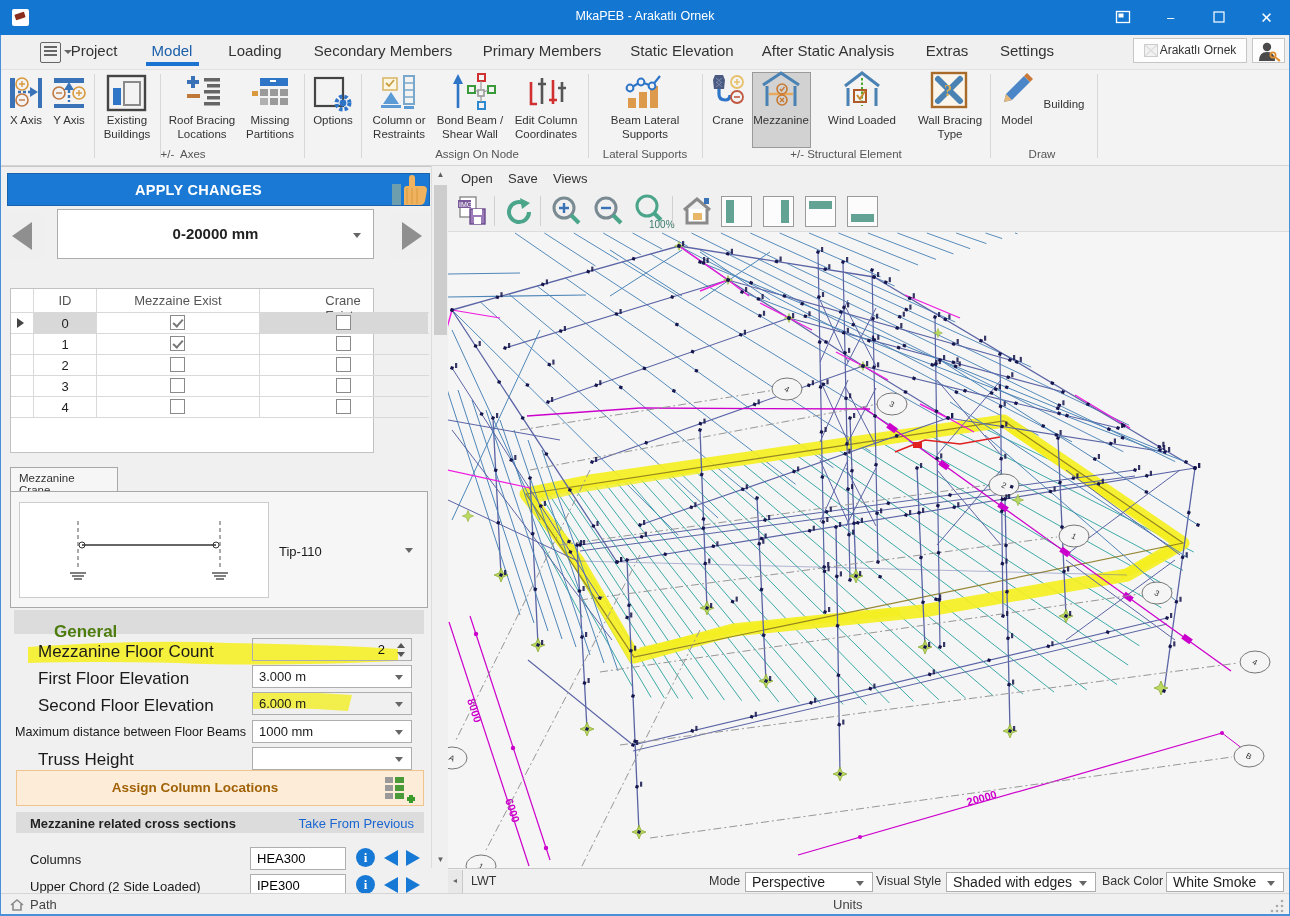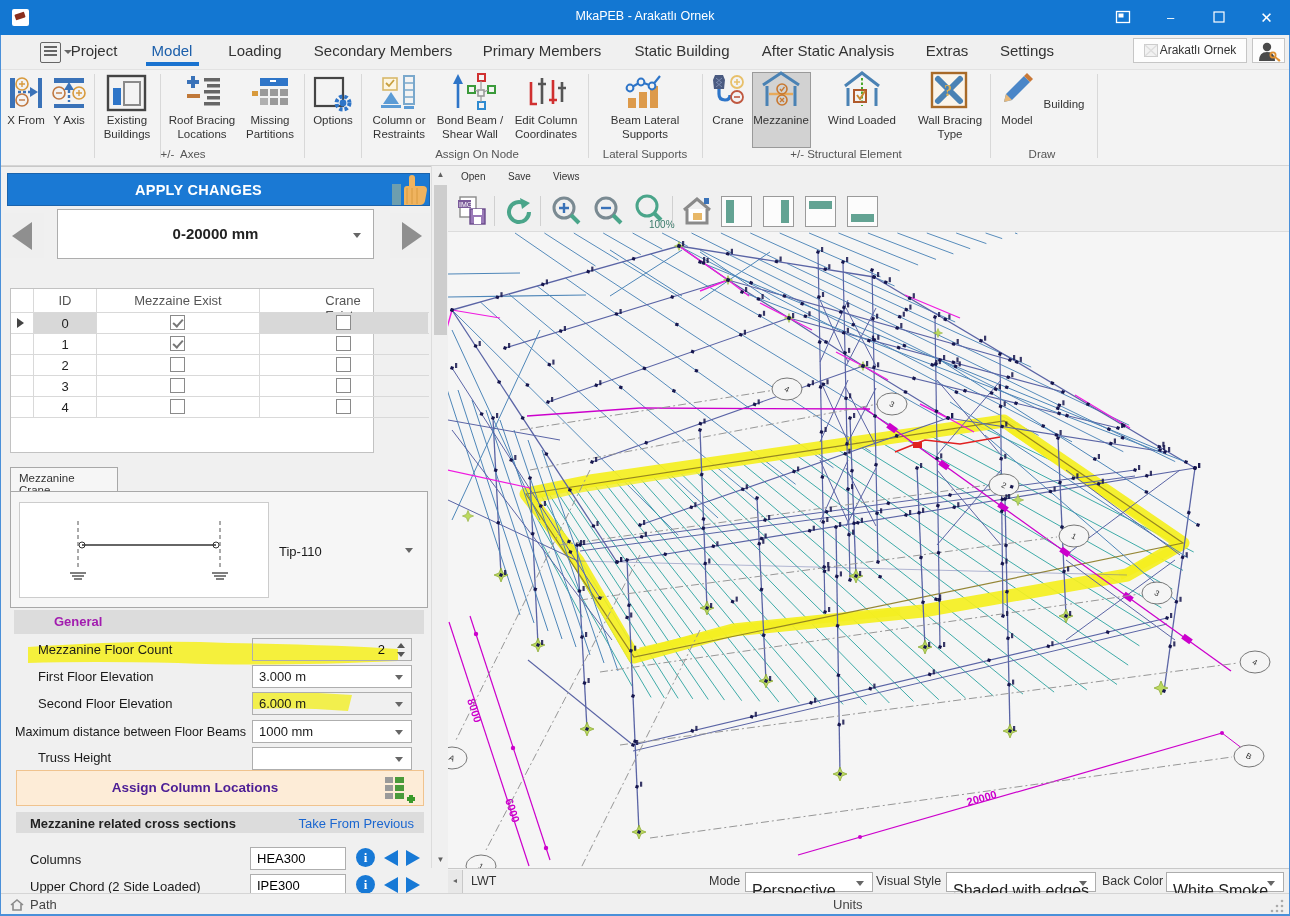--- a/index.html
+++ b/index.html
@@ -38,42 +38,42 @@
 .gl{position:absolute;background:#d9d9d9}
 .gtxt{position:absolute;font-size:13px;color:#555;transform:translateX(-50%)}
 .rowsel{position:absolute;background:#d8d8d8}
 .cb{position:absolute;width:15px;height:15px;border:1px solid #8a8a8a;background:#fff}
 .cb.c:after{content:"";position:absolute;left:2px;top:3px;width:8px;height:4px;border-left:2px solid #777;border-bottom:2px solid #777;transform:rotate(-48deg)}
 .rowmark{position:absolute;left:6px;width:0;height:0;border-top:5px solid transparent;border-bottom:5px solid transparent;border-left:7px solid #444}
 .mtab{left:10px;top:300px;width:108px;height:24px;background:#f6f6f6;border:1px solid #a8a8a8;border-bottom:none;font-size:11.5px;color:#333;padding:4px 0 0 8px}
 .mbox{left:10px;top:324px;width:418px;height:117px;background:#f6f6f6;border:1px solid #a8a8a8}
 .diag{position:absolute;left:8px;top:10px;width:250px;height:96px;background:#fff;border:1px solid #ccc}
 .gensec{left:14px;top:443px;width:410px;height:24px;background:#dcdcdc}
-.gensec b{position:absolute;left:40px;top:4px;font-size:13px;color:#a21caf}
-.frow-label{position:absolute;font-size:13px;color:#1a1a1a;white-space:nowrap}
+.gensec b{position:absolute;left:40px;top:12px;font-size:17px;color:#4d7c0f}
+.frow-label{position:absolute;font-size:17px;color:#1a1a1a;white-space:nowrap}
 .ctl{position:absolute;left:252px;width:160px;height:23px;border:1px solid #aeaeae;background:#fff;font-size:13px;color:#1a1a1a;padding:3px 0 0 6px}
 .ctl.noFill{background:transparent}
 .asgn{left:16px;top:603px;width:408px;height:36px;background:#fdecd7;border:1px solid #f0c38e}
-.asgn b{position:absolute;left:0;right:50px;top:12px;text-align:center;font-size:13.5px;color:#4c1d95}
+.asgn b{position:absolute;left:0;right:50px;top:12px;text-align:center;font-size:13.5px;color:#a16207}
 .mrel{left:16px;top:645px;width:408px;height:21px;background:#dcdcdc}
 .mrel b{position:absolute;left:14px;top:4px;font-size:13px;color:#222}
 .mrel a{position:absolute;right:10px;top:4px;font-size:13px;color:#1a66d0;text-decoration:none}
 .secrow-lab{position:absolute;left:30px;font-size:13px;color:#1a1a1a}
 .secctl{position:absolute;left:250px;width:96px;height:23px;border:1px solid #aeaeae;background:#fff;font-size:13px;padding:3px 0 0 6px}
 .info{position:absolute;width:19px;height:19px;border-radius:50%;background:#1779d6;color:#fff;font-weight:bold;font-size:13px;text-align:center;line-height:19px;font-family:"Liberation Serif",serif}
 .sb{left:431px;top:166px;width:17px;height:702px;background:#f0f0f0;border-left:1px solid #dcdcdc}
 .sb .ar{position:absolute;left:0;width:17px;height:17px;background:#f0f0f0;color:#606060;font-size:8px;text-align:center;line-height:17px}
 .sb .thumb{position:absolute;left:2px;top:19px;width:13px;height:150px;background:#cdcdcd}
 .vtb1{left:448px;top:166px;width:842px;height:25px;background:#f0f0f0}
-.vtb1 span{position:absolute;top:5px;font-size:10px;color:#333}
+.vtb1 span{position:absolute;top:5px;font-size:13px;color:#333}
 .vtb2{left:448px;top:191px;width:842px;height:41px;background:#f0f0f0;border-bottom:1px solid #dcdcdc}
 .vsep{position:absolute;top:5px;width:1px;height:30px;background:#d0d0d0}
 .viewbtn{position:absolute;top:5px;width:31px;height:31px;background:#fcfcfc;border:1px solid #9a9a9a}
 .statusbar{left:448px;top:868px;width:842px;height:25px;background:#f0f0f0;border-top:1px solid #c8c8c8;font-size:12.5px;color:#333}
-.combo{position:absolute;top:3px;height:20px;background:#fff;border:1px solid #adadad;font-size:16px;color:#222;padding:9px 0 0 6px}
+.combo{position:absolute;top:3px;height:20px;background:#fff;border:1px solid #adadad;font-size:14px;color:#222;padding:1px 0 0 6px}
 .bottombar{left:0;top:893px;width:1290px;height:23px;background:#f0f0f0;border-top:1px solid #d5d5d5;font-size:13px;color:#444}
 .units-combo{position:absolute;left:878px;top:1px;width:375px;height:20px;background:#fafafa;border:1px solid #d0d0d0;text-align:center;font-size:13px;color:#222;padding-top:2px}
 .blueedge{background:#4a90d9}
 </style></head>
 <body>
 
 <div class="abs titlebar"></div>
 <div class="abs title-txt">MkaPEB - Arakatlı Ornek</div>
 <div class="abs appico"></div>
 <div class="abs wbtn" style="left:1100px"><svg width="16" height="16" style="margin-top:10px">
@@ -91,21 +91,21 @@
     <i style="top:3px"></i>
     <i style="top:7px"></i>
     <i style="top:11px"></i>
   </div>
 <div class="abs" style="left:64px;top:50px;width:0;height:0;border-left:4px solid transparent;border-right:4px solid transparent;border-top:4px solid #666"></div>
 <div class="tab" style="left:94px">Project</div>
 <div class="tab sel" style="left:172px">Model</div>
 <div class="tab" style="left:255px">Loading</div>
 <div class="tab" style="left:383px">Secondary Members</div>
 <div class="tab" style="left:542px">Primary Members</div>
-<div class="tab" style="left:682px">Static Building</div>
+<div class="tab" style="left:682px">Static Elevation</div>
 <div class="tab" style="left:828px">After Static Analysis</div>
 <div class="tab" style="left:947px">Extras</div>
 <div class="tab" style="left:1027px">Settings</div>
 <div class="abs tab-underline"></div>
 <div class="abs docbtn"><svg width="15" height="14" style="position:absolute;left:10px;top:5px">
       <rect x="0.5" y="0.5" width="13" height="12" fill="#f2f2f2" stroke="#ccc"></rect>
       <path d="M1,1 L13,12 M13,1 L1,12" stroke="#ddd" stroke-width="1.4"></path>
     </svg><span style="padding-left:16px">Arakatlı Ornek</span></div>
 <div class="abs userbtn"><svg width="31" height="23">
       <circle cx="14" cy="8" r="4.2" fill="#4a4a4a"></circle>
@@ -122,21 +122,21 @@
   <div class="gsep" style="left:588px"></div>
   <div class="gsep" style="left:702px"></div>
   <div class="gsep" style="left:990px"></div>
   <div class="gsep" style="left:1097px"></div>
   <div class="selbtn"></div>
   <div class="glabel" style="left:183px">+/-&nbsp; Axes</div>
   <div class="glabel" style="left:477px">Assign On Node</div>
   <div class="glabel" style="left:645px">Lateral Supports</div>
   <div class="glabel" style="left:846px">+/- Structural Element</div>
   <div class="glabel" style="left:1042px">Draw</div>
-  <div class="rbtn-label" style="left:26px">X From</div>
+  <div class="rbtn-label" style="left:26px">X Axis</div>
   <div class="rbtn-label" style="left:69px">Y Axis</div>
   <div class="rbtn-label" style="left:127px">Existing
 Buildings</div>
   <div class="rbtn-label" style="left:202px">Roof Bracing
 Locations</div>
   <div class="rbtn-label" style="left:270px">Missing
 Partitions</div>
   <div class="rbtn-label" style="left:333px">Options</div>
   <div class="rbtn-label" style="left:399px">Column or
 Restraints</div>

